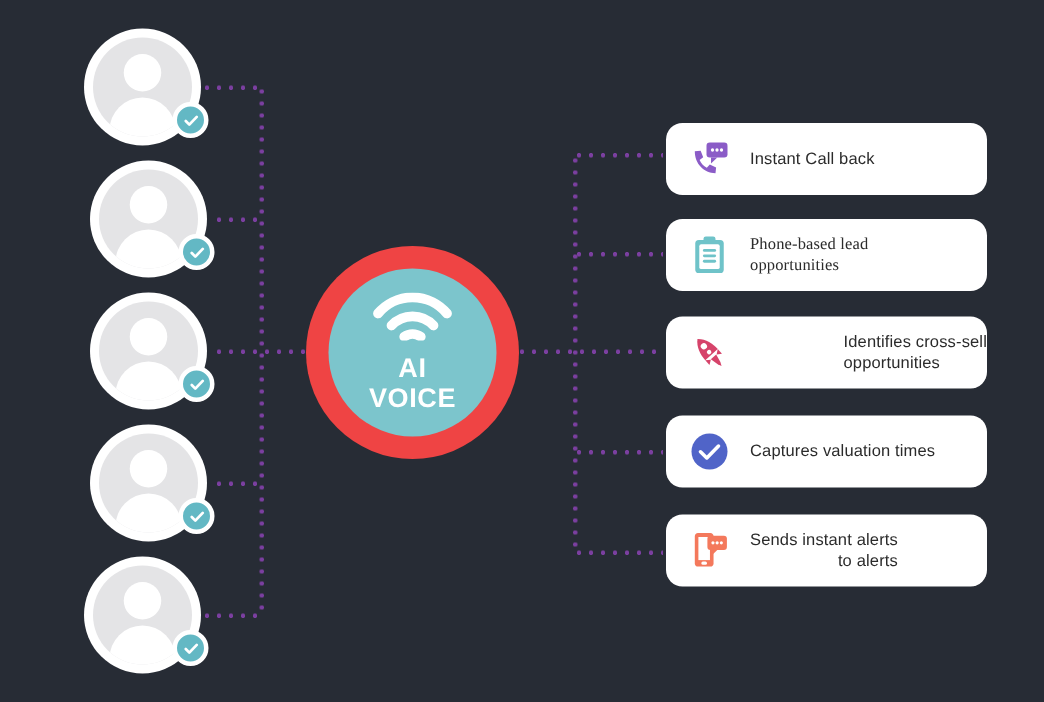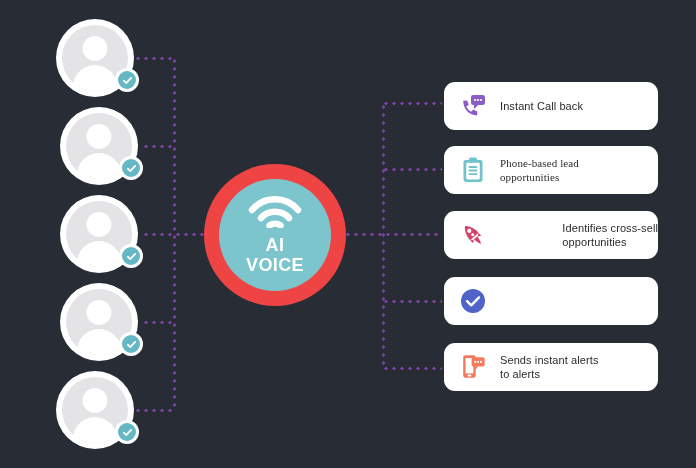--- a/index.html
+++ b/index.html
@@ -302,24 +302,25 @@
   </div>
 
   <div class="card" style="top:277px;">
     <span class="card-icon">
       <svg width="26" height="26" viewBox="0 0 26 26">
         <circle cx="13" cy="13" r="12" fill="#5064c8"></circle>
         <path d="M7 13.2 L11.2 17.3 L19 9.4" stroke="#fff" stroke-width="2.4" fill="none" stroke-linecap="round" stroke-linejoin="round"></path>
       </svg>
     </span>
     <span class="card-text">
-    </span>
-  </div>
-
-  <div class="card" style="top:343px;">
+      <span>Captures valuation times</span>
+    </span>
+  </div>
+
+  <div class="card" style="top:343px;text-align:right;">
     <span class="card-icon">
       <svg width="26" height="26" viewBox="0 0 26 26">
         <path d="M3.2 3.4 C3.2 2.2 4.1 1.3 5.3 1.3 L13.6 1.3 C14.8 1.3 15.7 2.2 15.7 3.4 L15.7 21.6 C15.7 22.8 14.8 23.7 13.6 23.7 L5.3 23.7 C4.1 23.7 3.2 22.8 3.2 21.6 Z" fill="#f4795c"></path>
         <rect x="5.6" y="4" width="7.7" height="15.4" fill="#fff"></rect>
         <rect x="7.6" y="20.4" width="3.7" height="2.1" rx="1" fill="#fff"></rect>
         <rect x="11.6" y="3.2" width="13" height="9.4" rx="2" fill="#f4795c"></rect>
         <path d="M14.4 12.6 L14.4 16.4 L18.2 12.6 Z" fill="#f4795c"></path>
         <circle cx="15.3" cy="7.9" r="1.05" fill="#fff"></circle>
           <circle cx="18.1" cy="7.9" r="1.05" fill="#fff"></circle>
           <circle cx="20.9" cy="7.9" r="1.05" fill="#fff"></circle>

